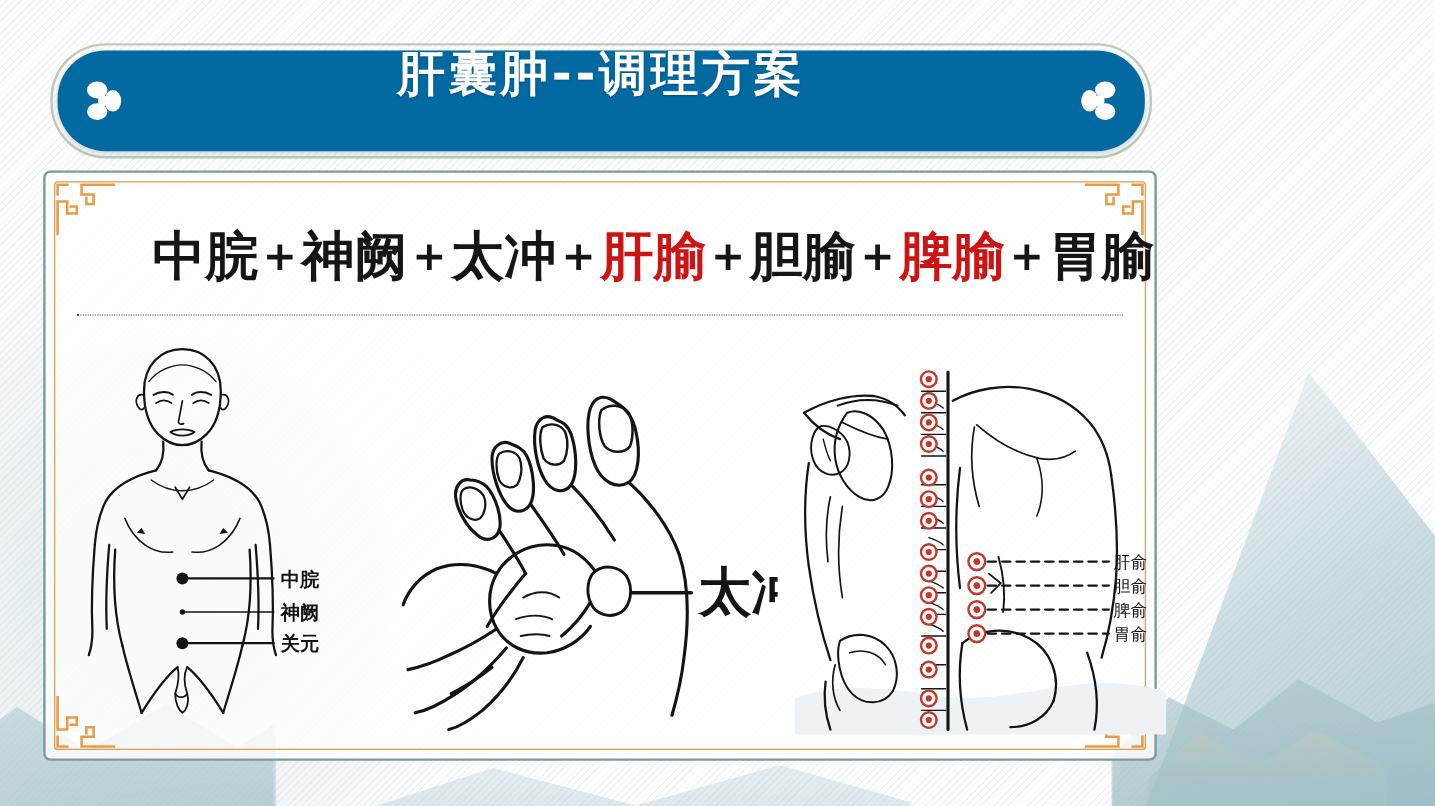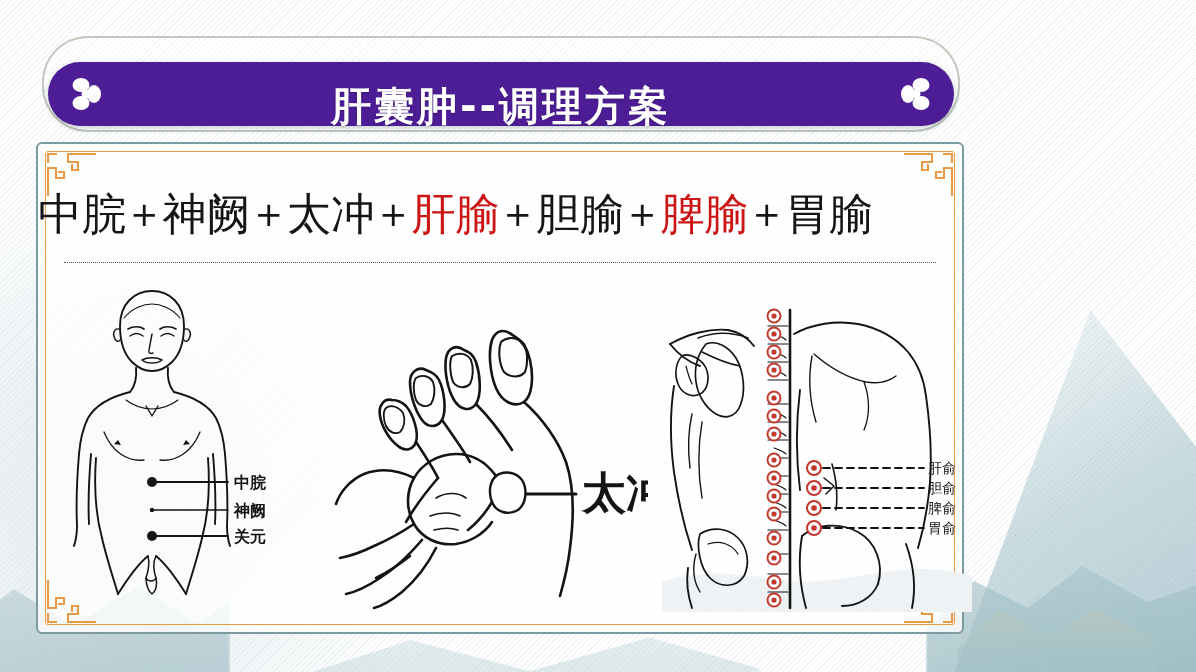--- a/index.html
+++ b/index.html
@@ -90,27 +90,26 @@
   }
   
   #title-banner-ring {
     position:absolute; inset:-6px;
     border:2px solid rgba(186,192,178,.85);
     border-radius:46px;
     background:rgba(255,255,255,.35);
   }
   #title-banner {
     position:absolute; inset:0;
-    background:#4c1d95;
+    background:#0369a1;
     border-radius:40px;
     display:flex;
-    align-items:flex-end;
+    align-items:flex-start;
     justify-content:center;
     box-shadow:0 2px 6px rgba(40,70,80,.25);
-    margin-top:20px;
   }
   #title-text {
     color:#ffffff;
     font-size:40px;
     font-weight:bold;
     letter-spacing:3px;
     line-height:1;
     text-shadow:0 1px 2px rgba(0,0,0,.22);
     font-family:"DejaVu Sans","Liberation Sans",sans-serif;
   }
@@ -145,23 +144,23 @@
   }
   #frame-corner-tl { left:4px;  top:4px; }
   #frame-corner-tr { right:4px; top:4px;    transform:scaleX(-1); }
   #frame-corner-bl { left:4px;  bottom:4px; transform:scaleY(-1); }
   #frame-corner-br { right:4px; bottom:4px; transform:scale(-1,-1); }
 
   
   #formula-line {
     position:absolute;
     left:0; right:0; top:48px;
-    text-align:left;
+    text-align:right;
     font-size:44px;
-    font-weight:normal;
+    font-weight:bold;
     line-height:1;
     color:#151515;
     white-space:nowrap;
     font-family:"DejaVu Sans","Liberation Sans",sans-serif;
   }
   #formula-line .tok { color:#151515; }
   #formula-line .tok.accent { color:#cc1414; }
   #formula-line .plus {
     color:#151515;
     font-size:34px;

